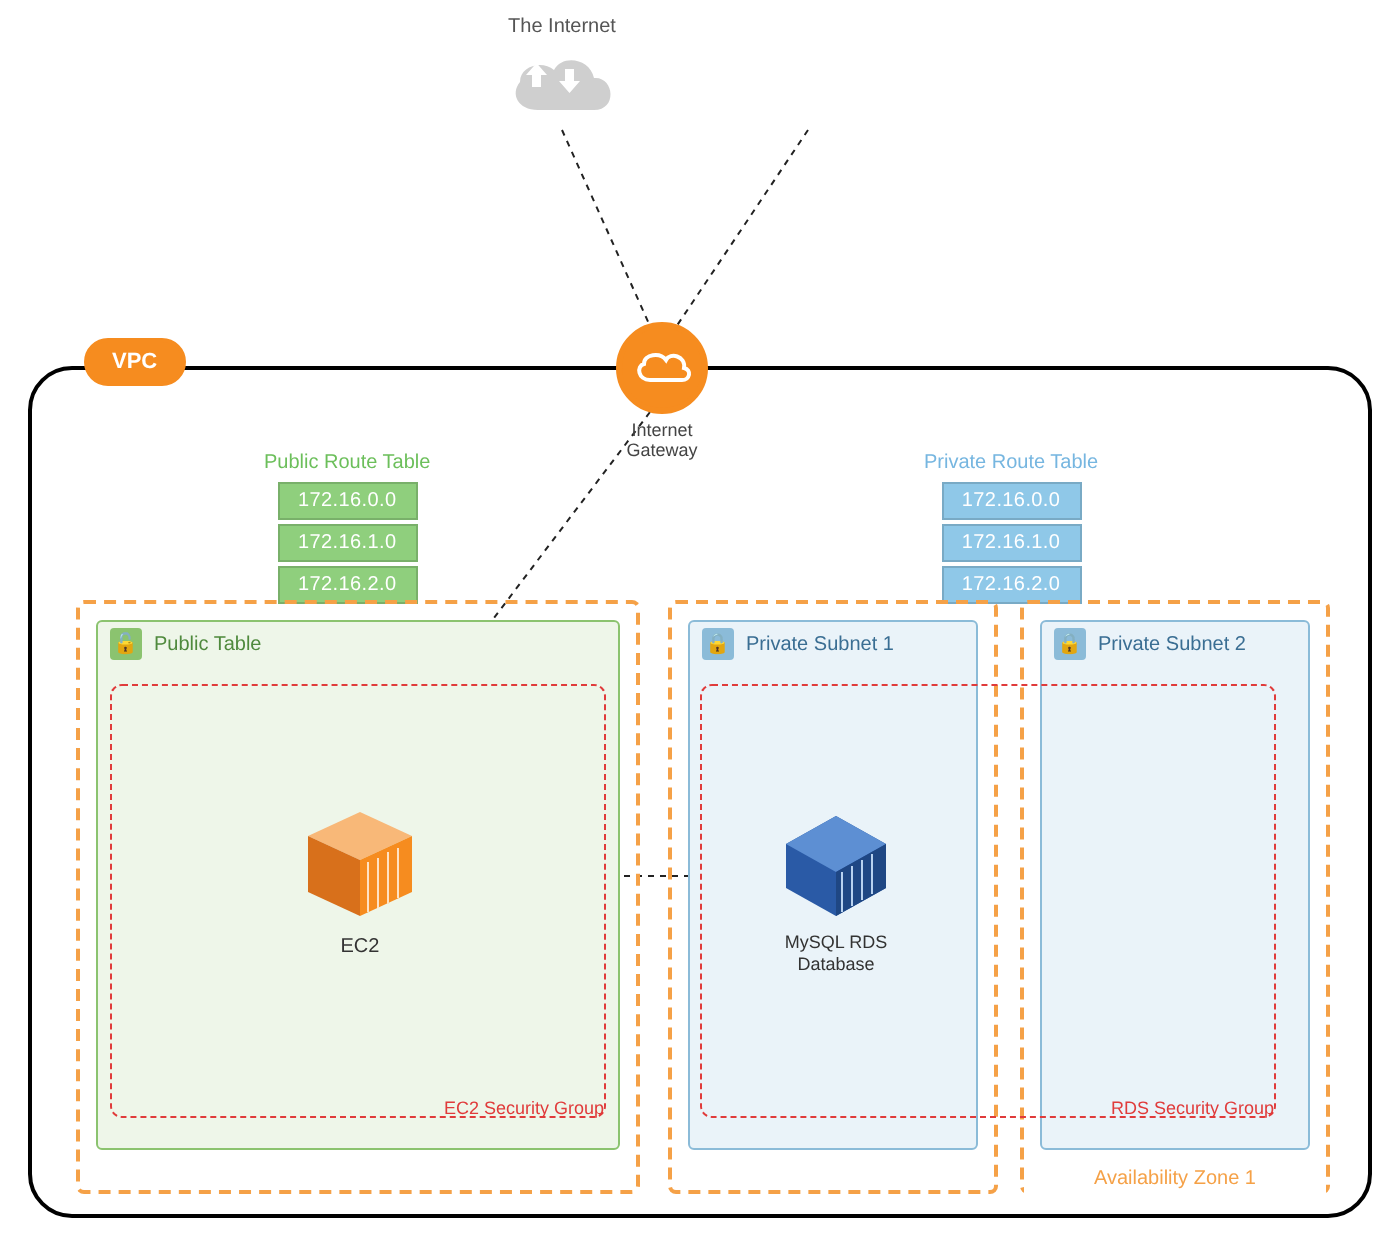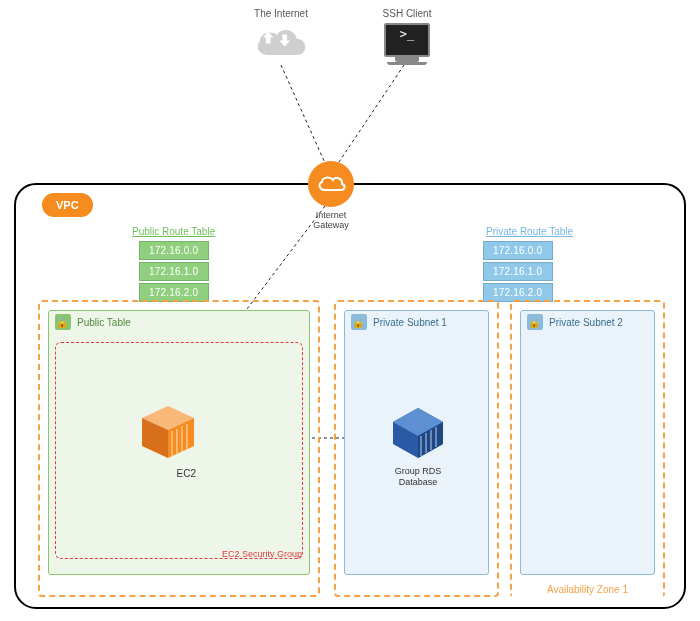--- a/index.html
+++ b/index.html
@@ -34,41 +34,40 @@
     top: 183px; bottom: 12px;
     border: 2px solid #000;
     border-radius: 22px;
   }
   .vpc-tag {
     position: absolute; top: -16px; left: 26px;
     padding: 4px 12px;
     background: #f68c1f; color: #fff;
     border-radius: 14px; font-size: 11px; font-weight: 600;
     border: 2px solid #f68c1f;
-    margin-top: 24px;
   }
 
   
   .gateway {
     position: absolute; top: 161px; left: 308px;
     width: 46px; height: 46px;
     background: #f68c1f; border-radius: 50%;
     border: 3px solid #f68c1f;
     display: flex; align-items: center; justify-content: center;
   }
   .gateway-label {
     position: absolute; top: 210px; left: 295px; width: 72px;
     text-align: center; font-size: 9px; color: #444;
   }
 
   
   .route-table { position: absolute; text-align: center; }
-  .route-title { font-size: 10px; margin-bottom: 4px; text-decoration: underline; }
+  .route-title { font-size: 10px; margin-bottom: 4px; }
   .pubc { color: #6cbf5b; }
-  .prvc { color: #76b6e0; margin-left: 24px; }
+  .prvc { color: #76b6e0; }
   .route-cell {
     width: 70px; margin: 0 auto 2px auto; padding: 3px 0;
     color: #fff; font-size: 10px; letter-spacing: 0.2px;
     border: 1px solid rgba(0,0,0,0.15);
   }
   .pubbg { background: #8fcf7d; }
   .prvbg { background: #8fc8e8; }
 
   
   .az {
@@ -119,21 +118,21 @@
   .sg-label {
     position: absolute; bottom: -1px; left: 0; right: 0;
     text-align: right; font-size: 9px;
     color: #e03b3b; background: transparent;
   }
   
   .sg-ec2 { left: 55px;  top: 342px; width: 248px; bottom: 62px; }
   .sg-rds { left: 350px; top: 342px; right: 62px;  bottom: 62px; }
 
   
-  .ec2-wrap { position: absolute; top: 404px; left: 140px; text-align: right; }
+  .ec2-wrap { position: absolute; top: 404px; left: 152px; text-align: center; }
   .ec2-icon {
     width: 56px; height: 56px; position: relative; margin: 0 auto;
   }
   .ec2-label { margin-top: 8px; font-size: 10px; color: #333; }
 
   
   .rds-wrap { position: absolute; top: 406px; left: 388px; width: 60px; text-align: center; }
   .rds-label { margin-top: 6px; font-size: 9px; color: #333; line-height: 1.2; }
 
   svg { display: block; }
@@ -158,28 +157,20 @@
     <div class="ext-label">The Internet</div>
     <svg width="60" height="40" viewBox="0 0 60 40" style="margin:0 auto">
       <path d="M18 32 C8 32 4 24 9 18 C9 10 20 7 26 12 C30 4 44 6 46 16 C56 15 58 32 46 32 Z" fill="#cfcfcf"></path>
       <g fill="#fff">
         <path d="M24 26 L24 18 L20 18 L27 10 L34 18 L30 18 L30 26 Z" transform="translate(-3,1) scale(0.75)"></path>
         <path d="M36 14 L36 22 L40 22 L33 30 L26 22 L30 22 L30 14 Z" transform="translate(9,1) scale(0.75)"></path>
       </g>
     </svg>
   </div>
 
-  <div class="ext-item" style="top:8px;left:372px;width:70px">
-    <div class="ext-label">SSH Client</div>
-    <div class="ssh-screen">
-      <span>&gt;_</span>
-    </div>
-    <div class="ssh-base"></div>
-    <div class="ssh-foot"></div>
-  </div>
 
   <div class="vpc">
     <div class="vpc-tag">VPC</div>
   </div>
 
   <div class="gateway">
     <svg width="30" height="20" viewBox="0 0 30 20">
       <path d="M9 16 C3 16 2 9 6 8 C6 3 14 2 17 6 C19 2 27 4 26 10 C30 11 29 16 25 16 Z" fill="none" stroke="#fff" stroke-width="2"></path>
     </svg>
   </div>
@@ -223,20 +214,23 @@
       <div class="subnet-head">
         <div class="lock prv">🔒</div>
         <div class="subnet-title prv">Private Subnet 2</div>
       </div>
     </div>
     <div class="az-label">Availability Zone 1</div>
   </div>
 
   <div class="sg sg-ec2">
     <div class="sg-label">EC2 Security Group</div>
+  </div>
+  <div class="sg sg-rds">
+    <div class="sg-label">RDS Security Group</div>
   </div>
 
   <div class="ec2-wrap">
     <svg class="ec2-icon" width="56" height="56" viewBox="0 0 56 56">
 
       <polygon points="28,2 54,14 28,26 2,14" fill="#f8b878"></polygon>
       <polygon points="2,14 28,26 28,54 2,42" fill="#d8701b"></polygon>
       <polygon points="54,14 28,26 28,54 54,42" fill="#f68c1f"></polygon>
       <g stroke="#ffe2c2" stroke-width="1">
         <line x1="32" y1="27" x2="32" y2="52"></line>
@@ -253,17 +247,17 @@
       <polygon points="27,2 52,16 52,38 27,52 2,38 2,16" fill="#2a5aa6"></polygon>
       <polygon points="27,2 52,16 27,30 2,16" fill="#5d8fd3"></polygon>
       <polygon points="52,16 52,38 27,52 27,30" fill="#1f4784"></polygon>
       <g stroke="#b8d1ef" stroke-width="1">
         <line x1="30" y1="30" x2="30" y2="50"></line>
         <line x1="35" y1="27" x2="35" y2="47"></line>
         <line x1="40" y1="24" x2="40" y2="44"></line>
         <line x1="45" y1="21" x2="45" y2="41"></line>
       </g>
     </svg>
-    <div class="rds-label" style="white-space:pre-line">Group RDS
+    <div class="rds-label" style="white-space:pre-line">MySQL RDS
 Database</div>
   </div>
 
 </div>
 
 </body></html>

